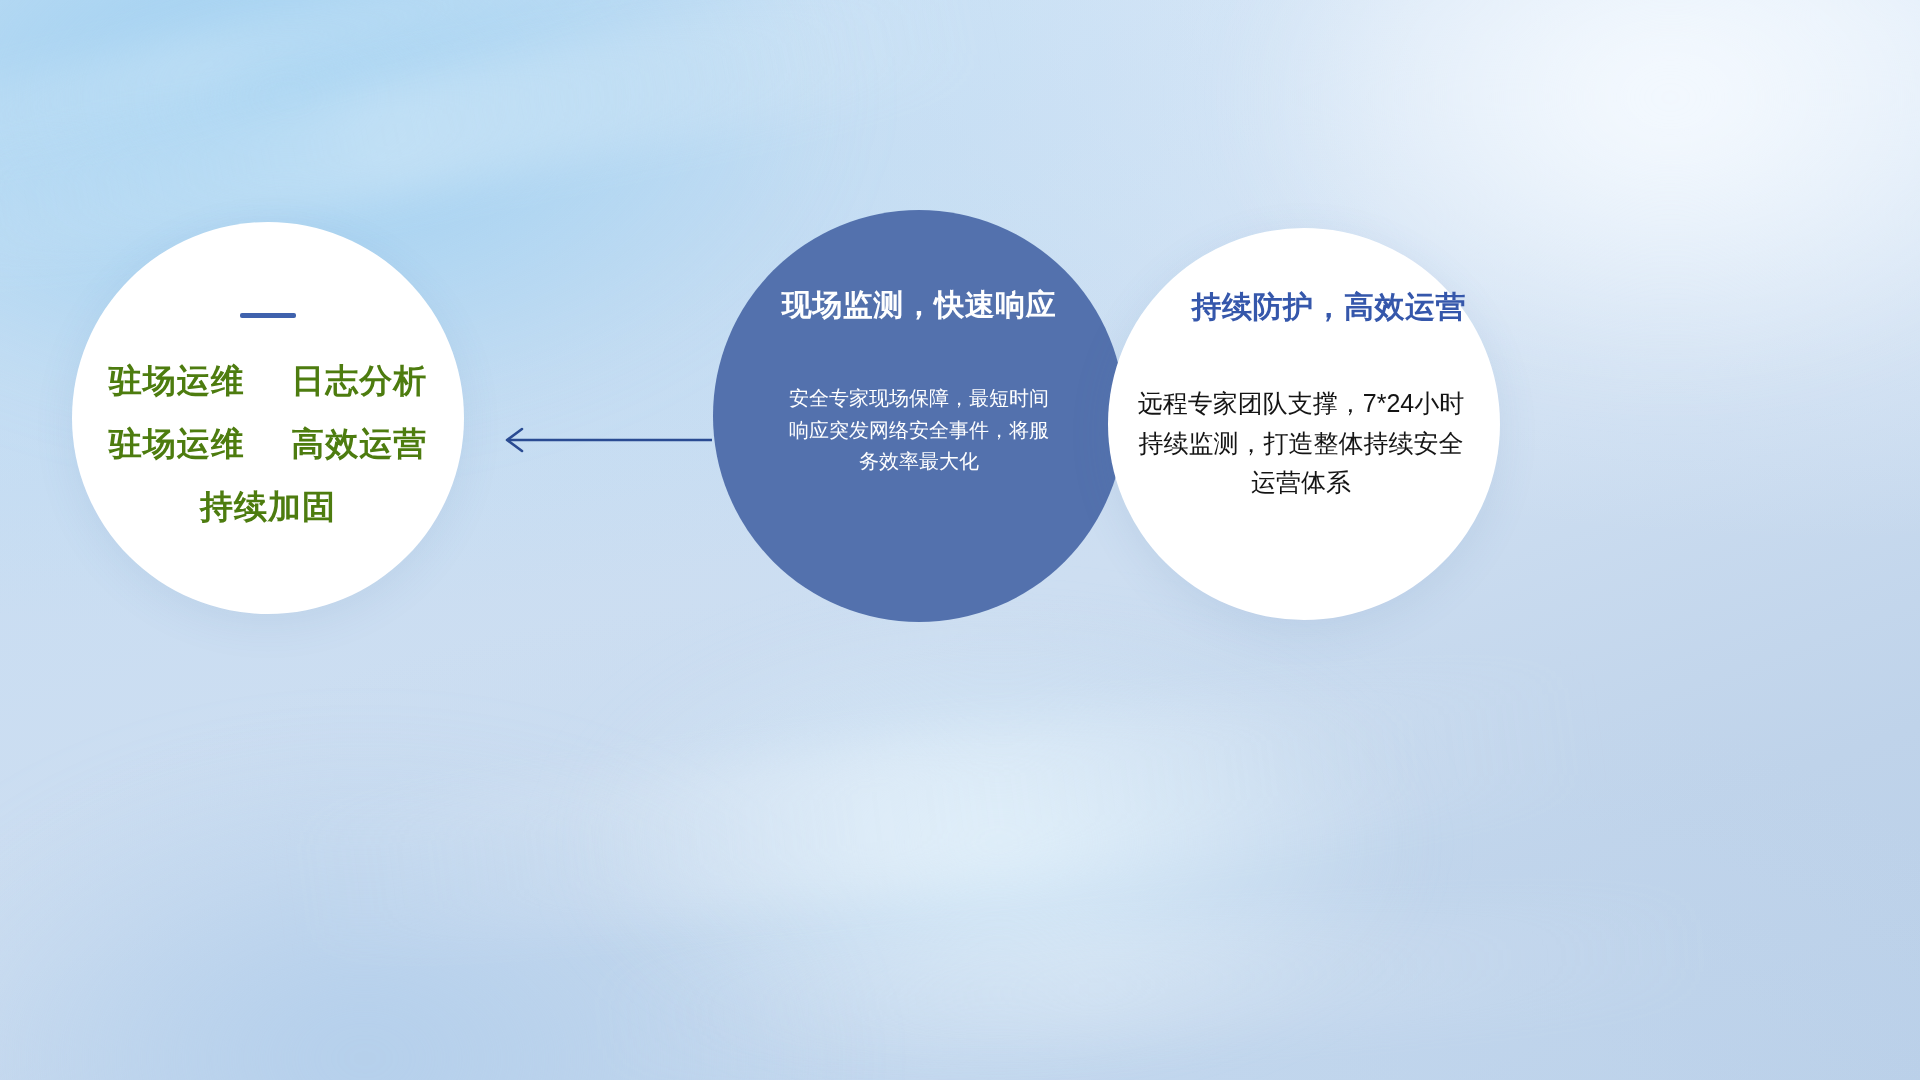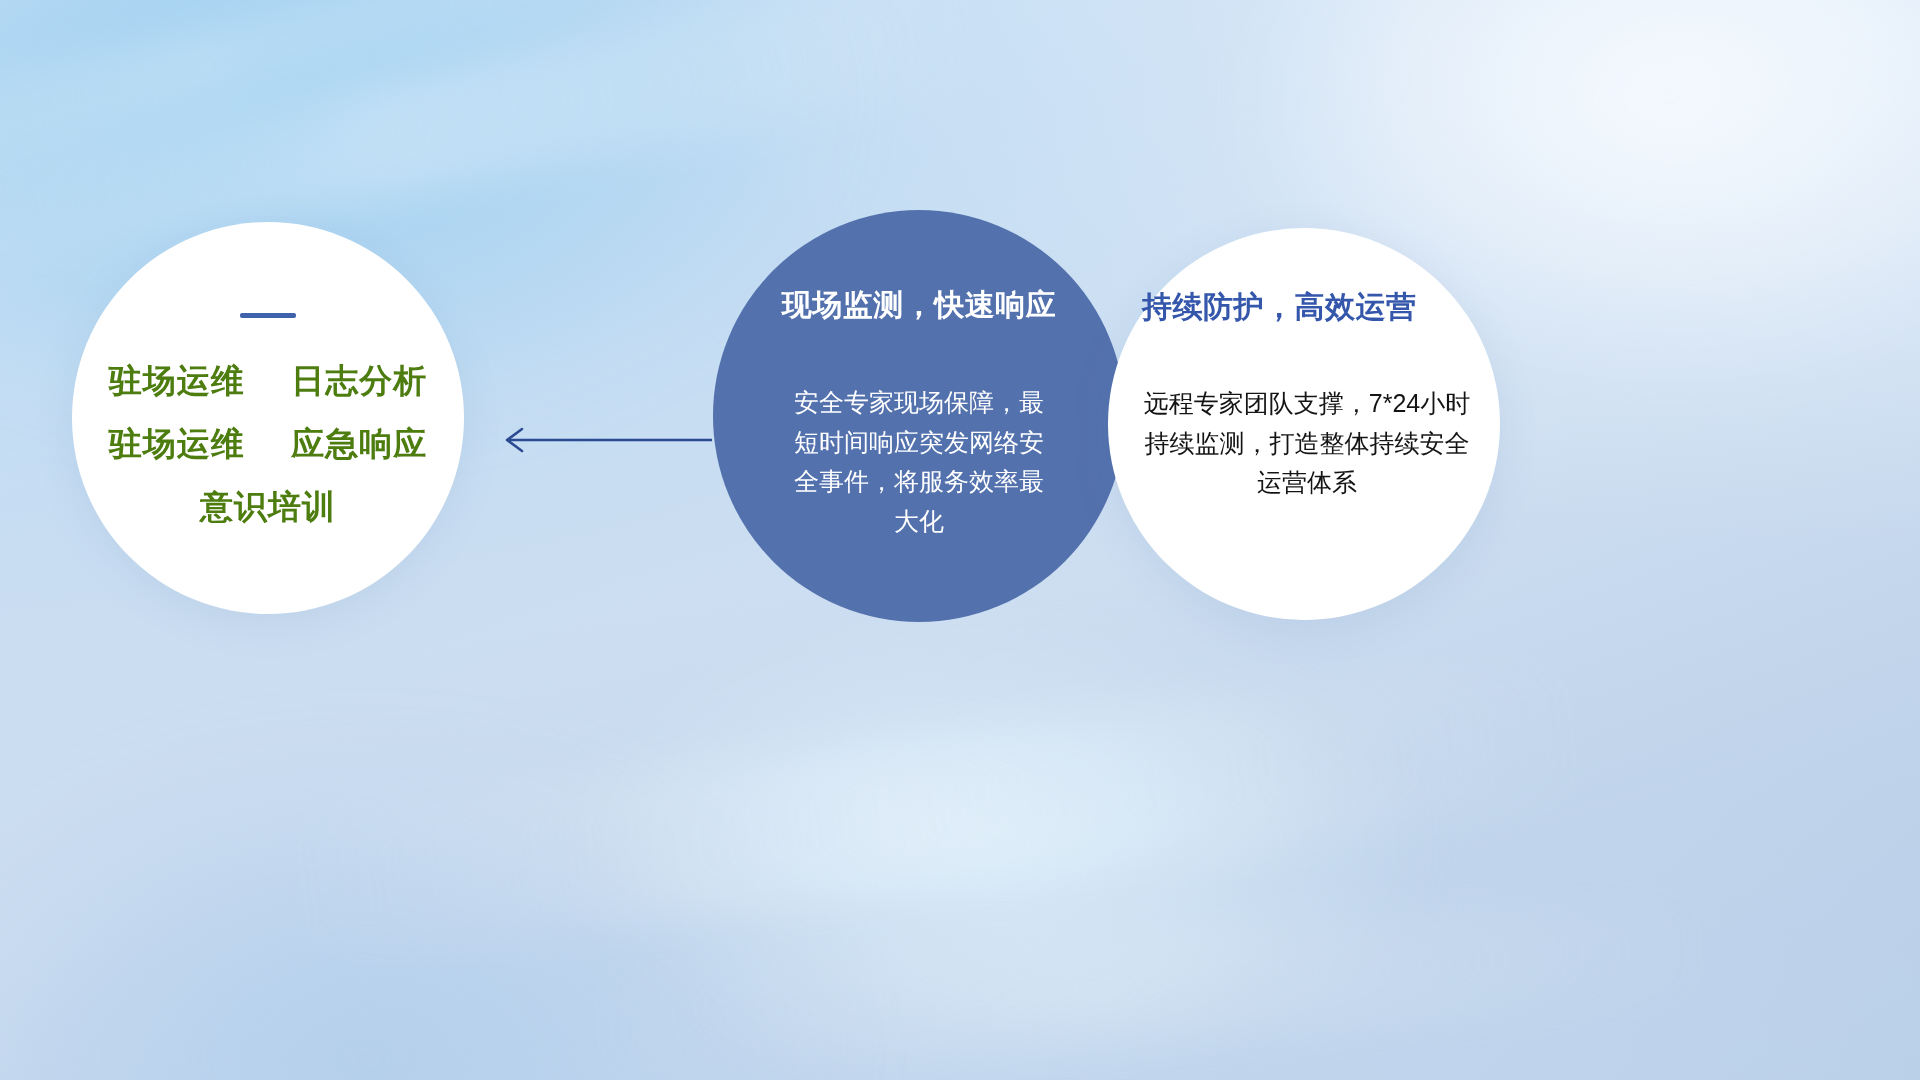--- a/index.html
+++ b/index.html
@@ -90,32 +90,32 @@
     color:#ffffff;
     font-weight:bold;
     font-size:30px;
     line-height:1.1;
     white-space:nowrap;
     letter-spacing:.5px;
   }
   #middle-body {
     margin-top:62px;
     color:#ffffff;
-    font-size:25px;
+    font-size:20px;
     line-height:1.58;
     text-align:center;
     width:268px;
   }
 
   #circle-right {
     left:1108px; top:228px; width:392px; height:392px;
     background:#ffffff;
     box-shadow:0 10px 40px rgba(80,120,170,.12);
     z-index:5;
-    display:flex; flex-direction:column; align-items:flex-start;
+    display:flex; flex-direction:column; align-items:flex-end;
     padding:62px 34px 0 34px;
   }
   #right-title {
     color:#3557ab;
     font-weight:bold;
     font-size:30px;
     line-height:1.1;
     white-space:nowrap;
     letter-spacing:.5px;
   }
@@ -155,24 +155,24 @@
   <div class="dash-accent"></div>
   <div id="left-text-block">
     <div class="left-line">
       <span>驻场运维</span>
       <span class="gap"></span>
       <span>日志分析</span>
     </div>
     <div class="left-line">
       <span>驻场运维</span>
       <span class="gap"></span>
-      <span>应急响应</span>
+      <span>高效运营</span>
     </div>
     <div class="left-line">
-      <span>意识培训</span>
+      <span>持续加固</span>
     </div>
   </div>
 </div>
 
 <svg id="arrow-connector" viewBox="0 0 226 44">
   <line x1="22" y1="22" x2="226" y2="22" stroke="#2a4b92" stroke-width="2.6"></line>
   <polyline points="36,11 21,22 36,33" fill="none" stroke="#2a4b92" stroke-width="2.6" stroke-linecap="round" stroke-linejoin="round"></polyline>
 </svg>
 
 <div class="circle" id="circle-middle">

